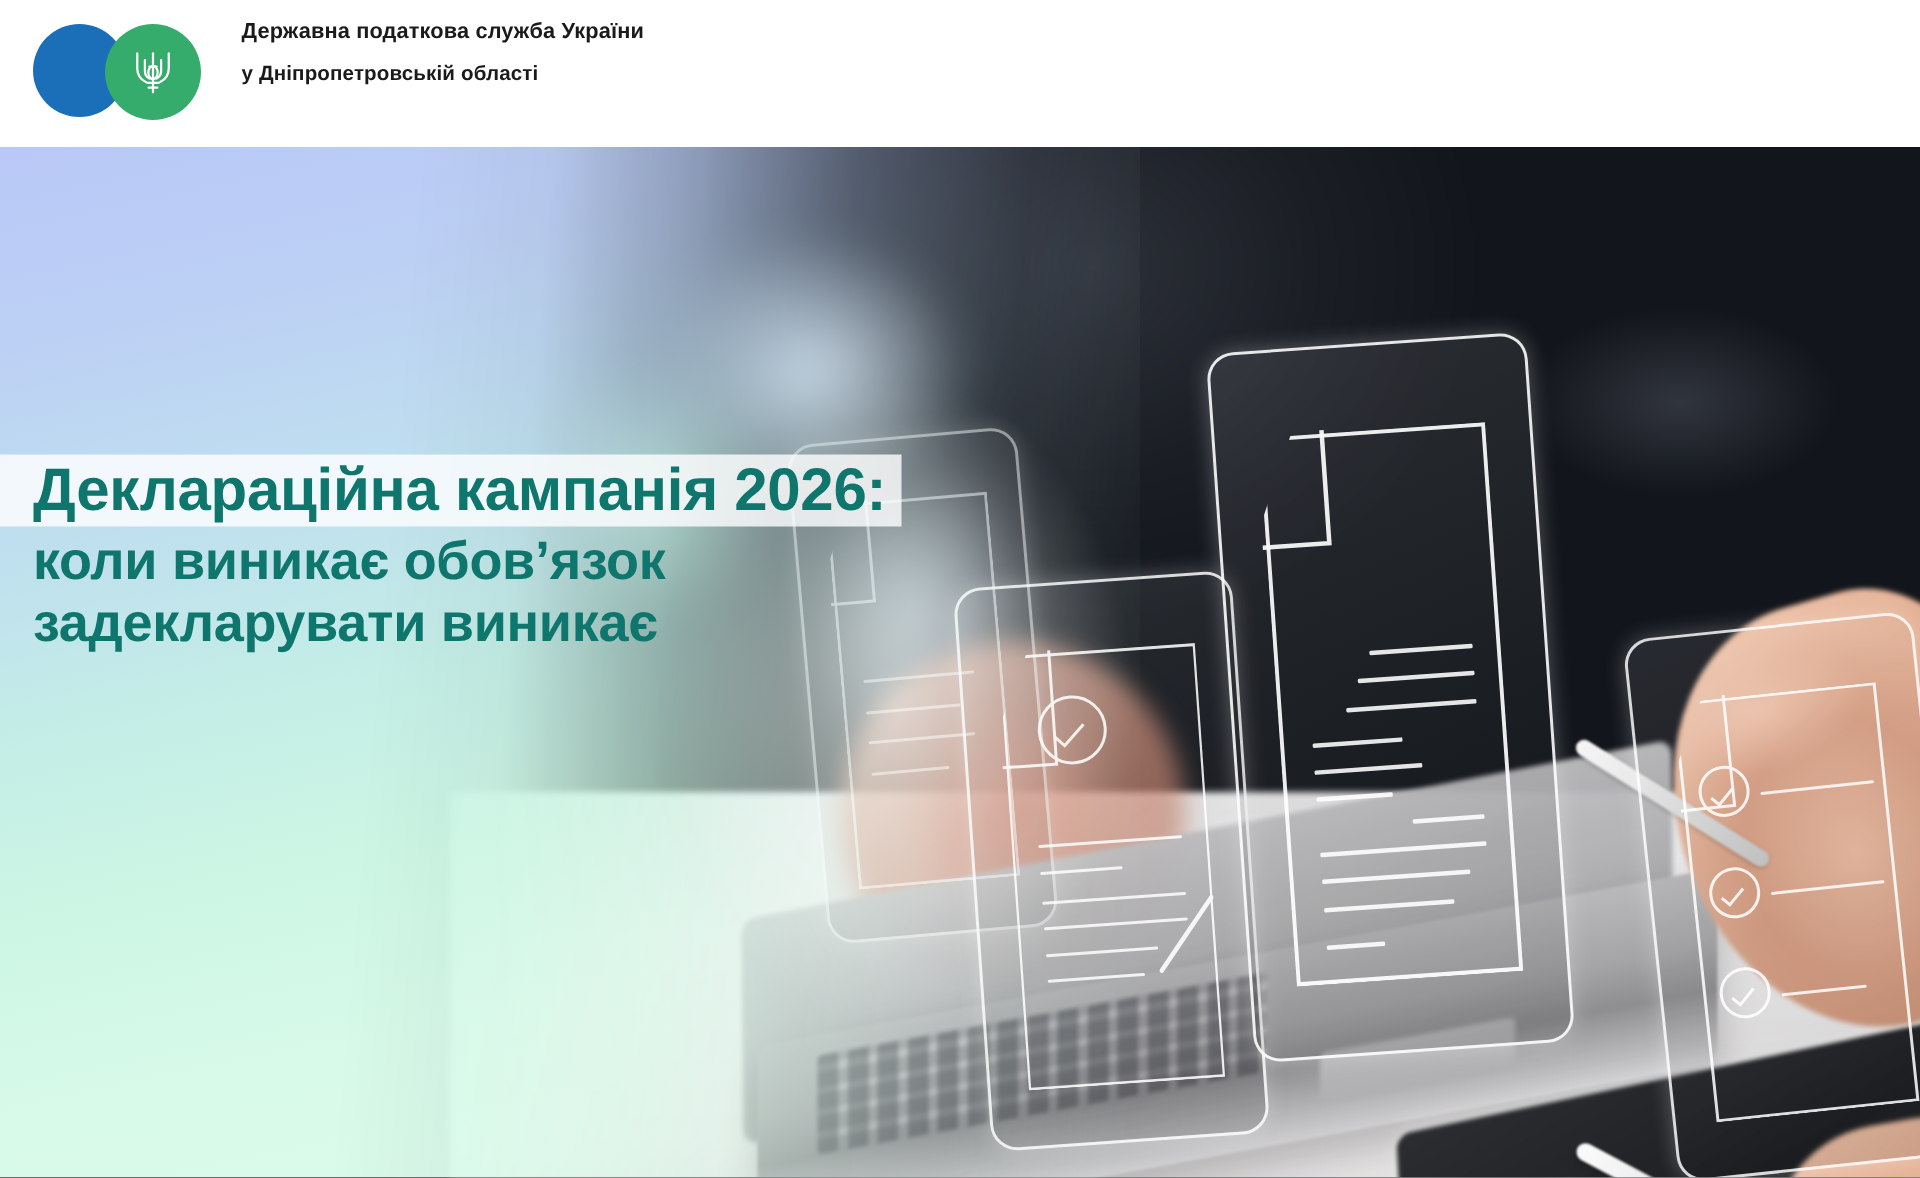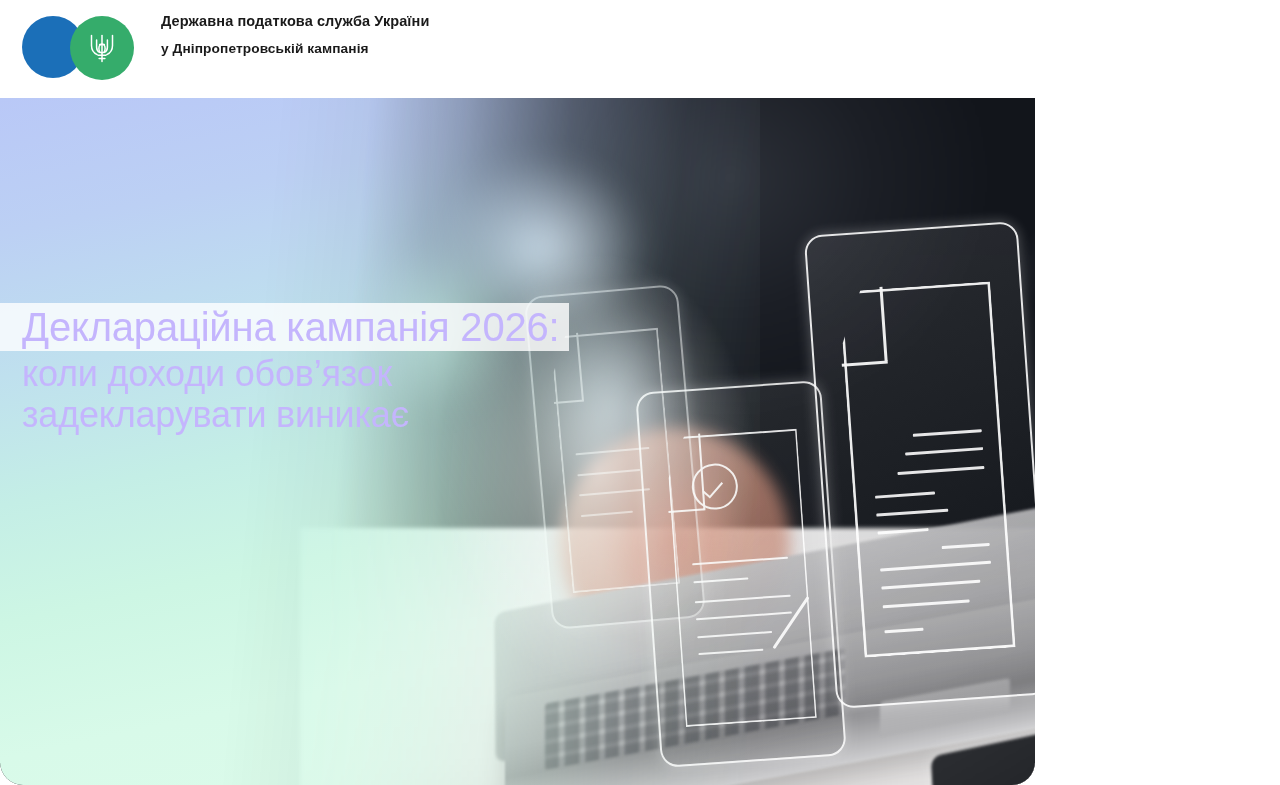--- a/index.html
+++ b/index.html
@@ -2,21 +2,21 @@
 <html lang="uk"><head>
 <meta charset="utf-8">
 <title>Декларацiйна кампанiя 2026</title>
 <style>
   html,body{margin:0;padding:0;}
   body{
     width:1280px;height:785px;overflow:hidden;
     background:#ffffff;
     font-family:"Liberation Sans","DejaVu Sans",sans-serif;
   }
-  .page{position:relative;width:1035px;height:785px;overflow:hidden;border-radius:23px;}
+  .page{position:relative;width:1280px;height:785px;overflow:hidden;}
 
   
   .site-header{
     position:absolute;left:0;top:0;width:1280px;height:98px;
     background:#ffffff;z-index:40;
     display:flex;align-items:center;
   }
   .logo-block{
     position:absolute;left:22px;top:16px;
     width:130px;height:66px;
@@ -234,22 +234,22 @@
         rgba(255,255,255,.55), rgba(255,255,255,0) 72%);
     z-index:21;pointer-events:none;
   }
 
   
   .headline{
     position:absolute;left:0;top:205px;z-index:30;
     width:760px;
   }
   .hl-line{
-    margin:0;color:#c4b5fd;
-    font-weight:normal;letter-spacing:-.2px;
+    margin:0;color:#0f766e;
+    font-weight:bold;letter-spacing:-.2px;
     white-space:nowrap;
   }
   .hl-line1{
     display:inline-block;
     font-size:40px;line-height:48px;
     background:rgba(255,255,255,.80);
     padding:0 10px 0 22px;
     margin-bottom:2px;
   }
   .hl-line2,.hl-line3{
@@ -278,21 +278,21 @@
             <path d="M12.1 27.4 H17.9"></path>
             <path d="M12.6 13.4 H17.4"></path>
             <ellipse cx="15" cy="17.4" rx="3.1" ry="4.4"></ellipse>
           </g>
         </svg>
       </div>
     </div>
 
     <div class="header-text">
       <p class="org-line1">Державна податкова служба України</p>
-      <p class="org-line3">у Дніпропетровській кампанiя</p>
+      <p class="org-line3">у Дніпропетровській області</p>
     </div>
 
   </header>
 
   <section class="hero">
 
     <div class="scene">
       <div class="jacket"></div>
       <div class="bokeh"></div>
       <div class="desk"></div>
@@ -364,19 +364,19 @@
           <div class="line" style="left:38%;top:71%;width:42%;"></div>
         </div>
       </div>
     </div>
 
     <div class="wash"></div>
     <div class="bloom"></div>
 
     <div class="headline">
       <div><span class="hl-line hl-line1">Декларацiйна кампанiя 2026:</span></div>
-      <p class="hl-line hl-line2">коли доходи обов’язок</p>
+      <p class="hl-line hl-line2">коли виникає обов’язок</p>
       <p class="hl-line hl-line3">задекларувати виникає</p>
     </div>
 
   </section>
 
 </div>
 
 </body></html>

